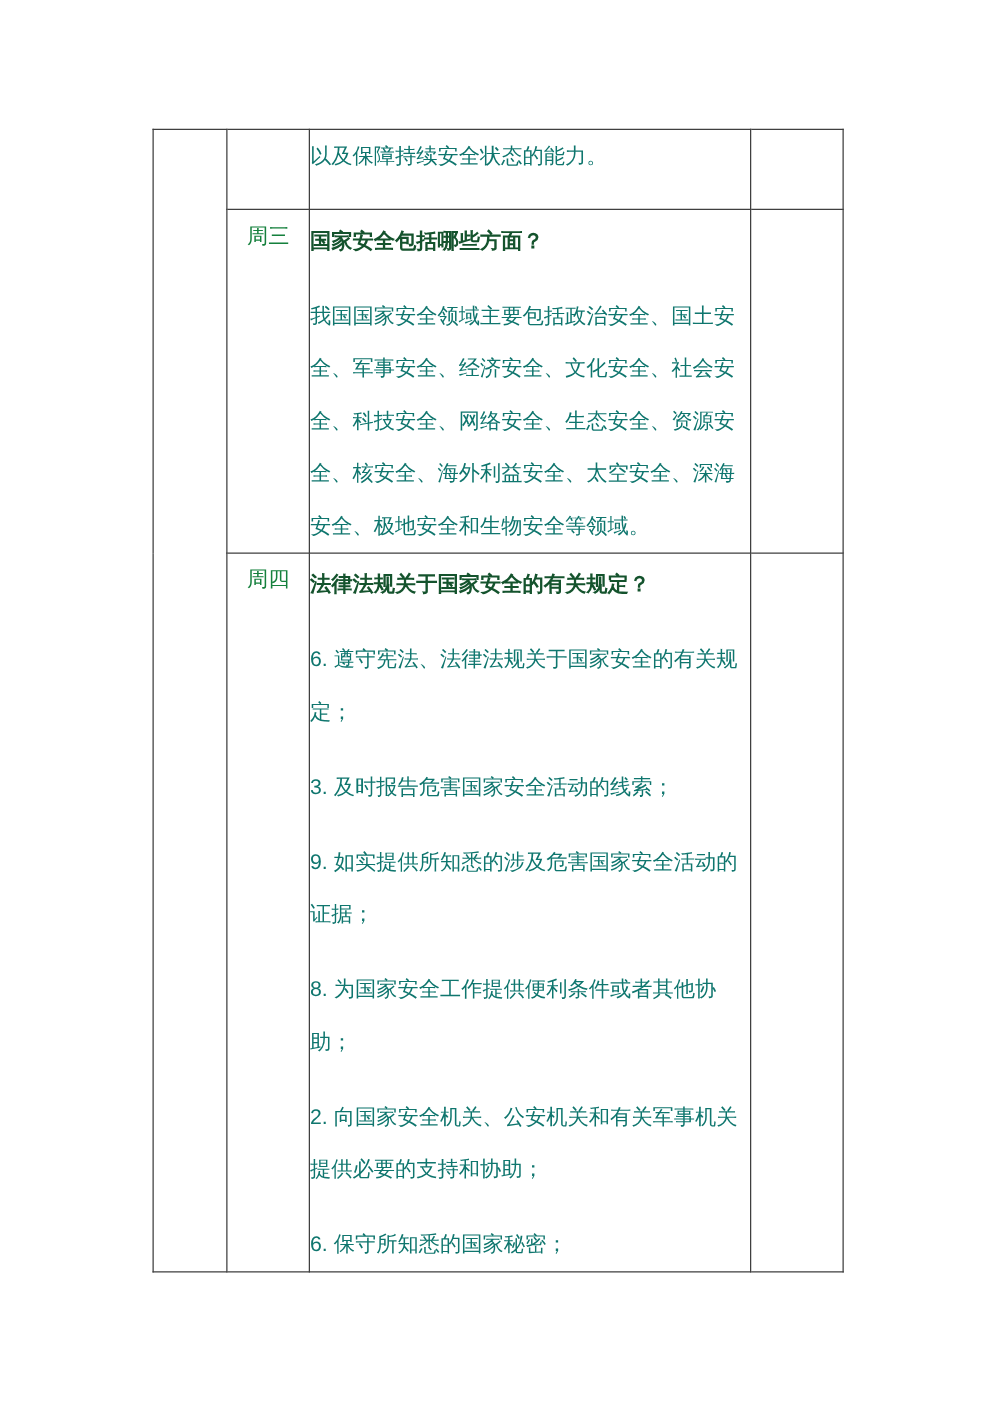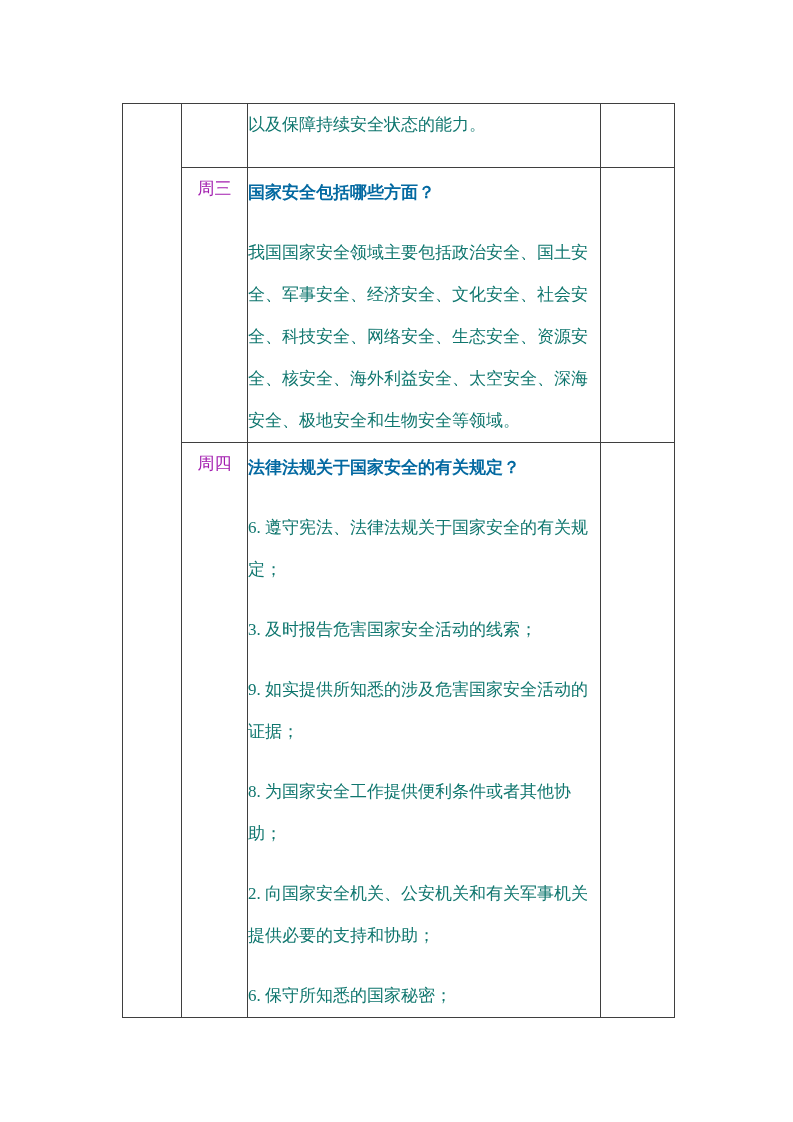--- a/index.html
+++ b/index.html
@@ -29,48 +29,48 @@
     vertical-align: top;
     background: #ffffff;
   }
   td.col-margin  { width: 58px; }
   td.col-day     { width: 65px; }
   td.col-content { width: 352px; }
   td.col-notes   { width: 73px; }
 
   tr.row-partial { height: 64px; }
   tr.row-wed     { height: 268px; }
-  tr.row-thu     { height: 547px; font-family: Liberation Serif, serif; }
+  tr.row-thu     { height: 547px; }
 
   td.col-content {
     padding: 4px 6px 4px 5px;
   }
   td.cell-bottom { vertical-align: bottom; padding-bottom: 2px; }
   td.cell-middle { vertical-align: middle; }
 
   .day-cell {
     text-align: center;
     font-size: 17px;
     line-height: 42px;
-    color: #a21caf;
+    color: #15803d;
   }
   td.day-top { padding-top: 4px; }
 
   .content p {
     margin: 0;
     font-size: 17px;
     line-height: 42px;
     color: #0f766e;
     text-align: left;
     word-break: break-all;
   }
   .content p + p { margin-top: 18px; }
   .content p.cell-title {
     font-weight: bold;
-    color: #0369a1;
+    color: #14532d;
   }
   td.col-content.pad-top { padding-top: 4px; }
 </style>
 </head>
 <body>
 
 <div class="page">
   <table class="doc-table">
     <tbody>
       <tr class="row-partial">

